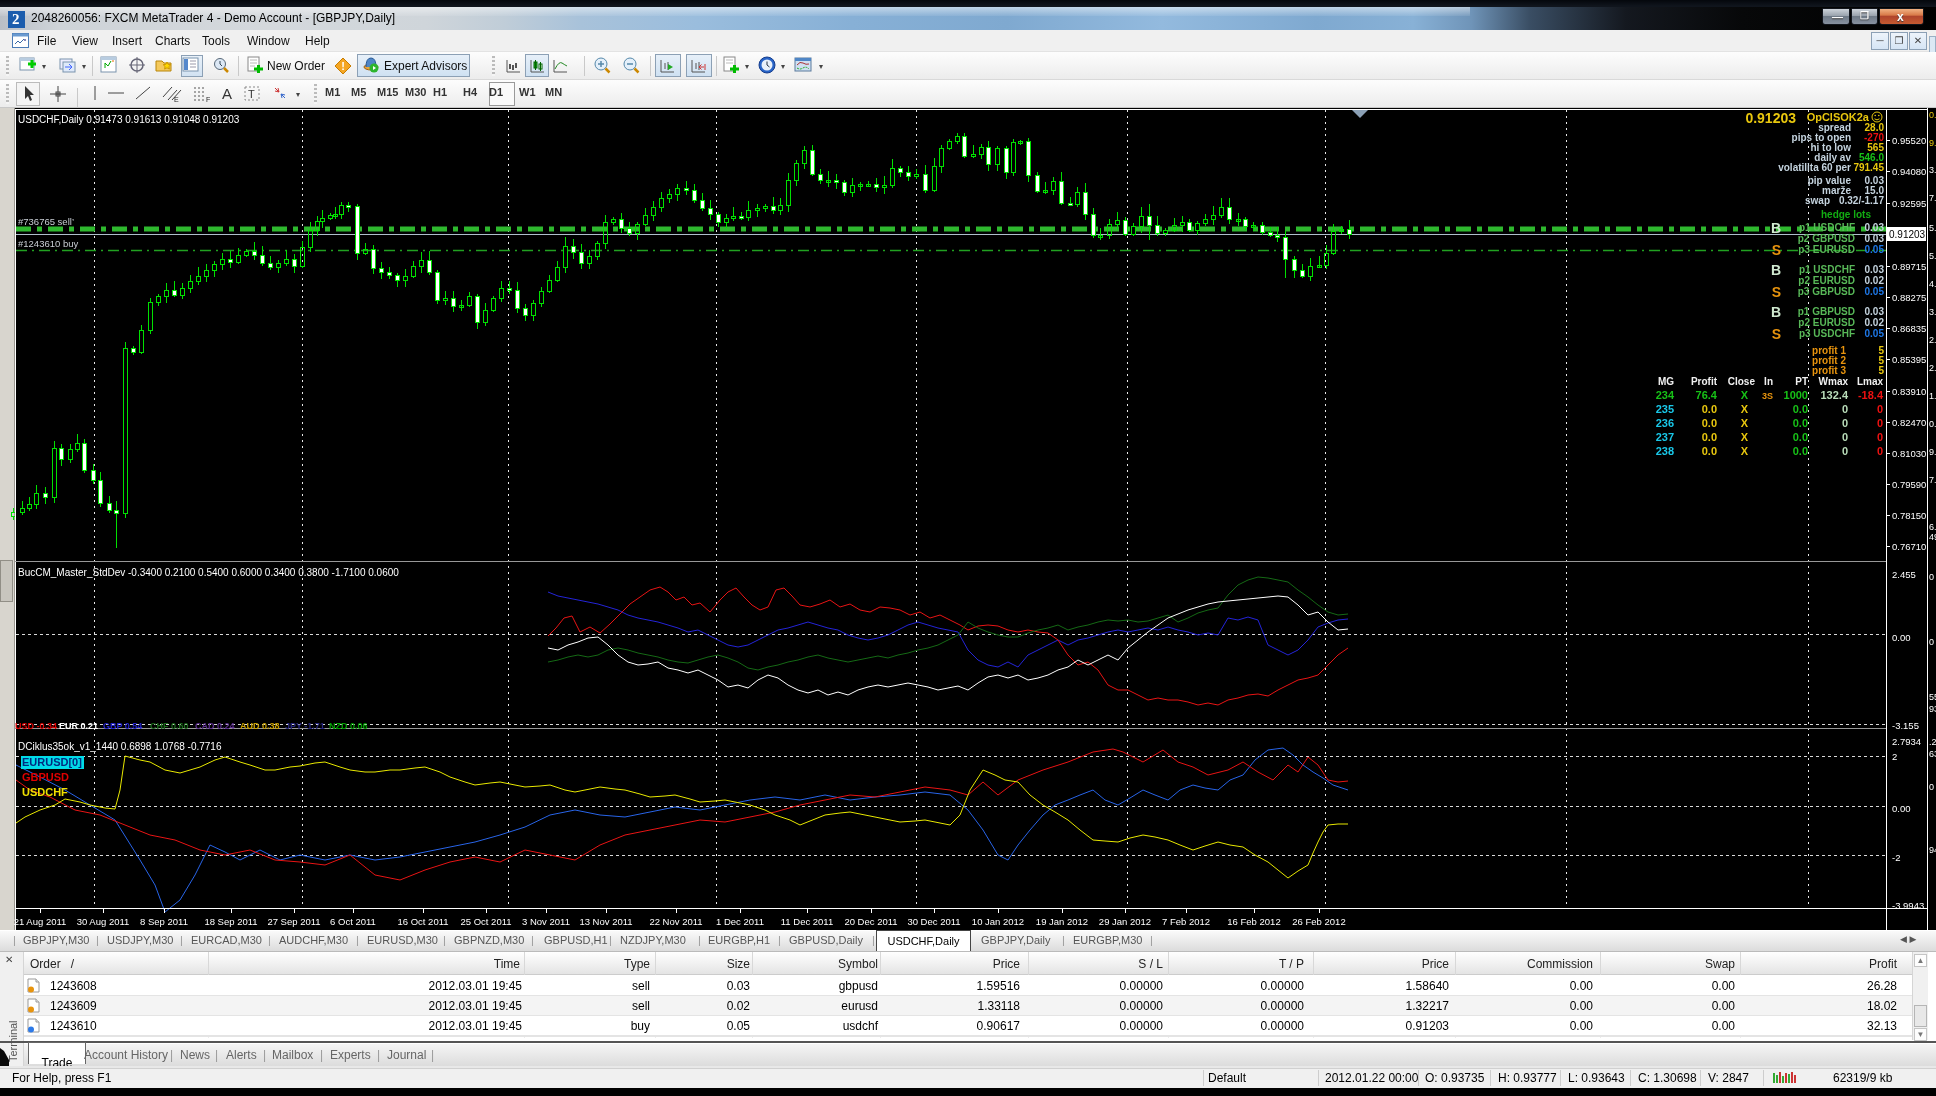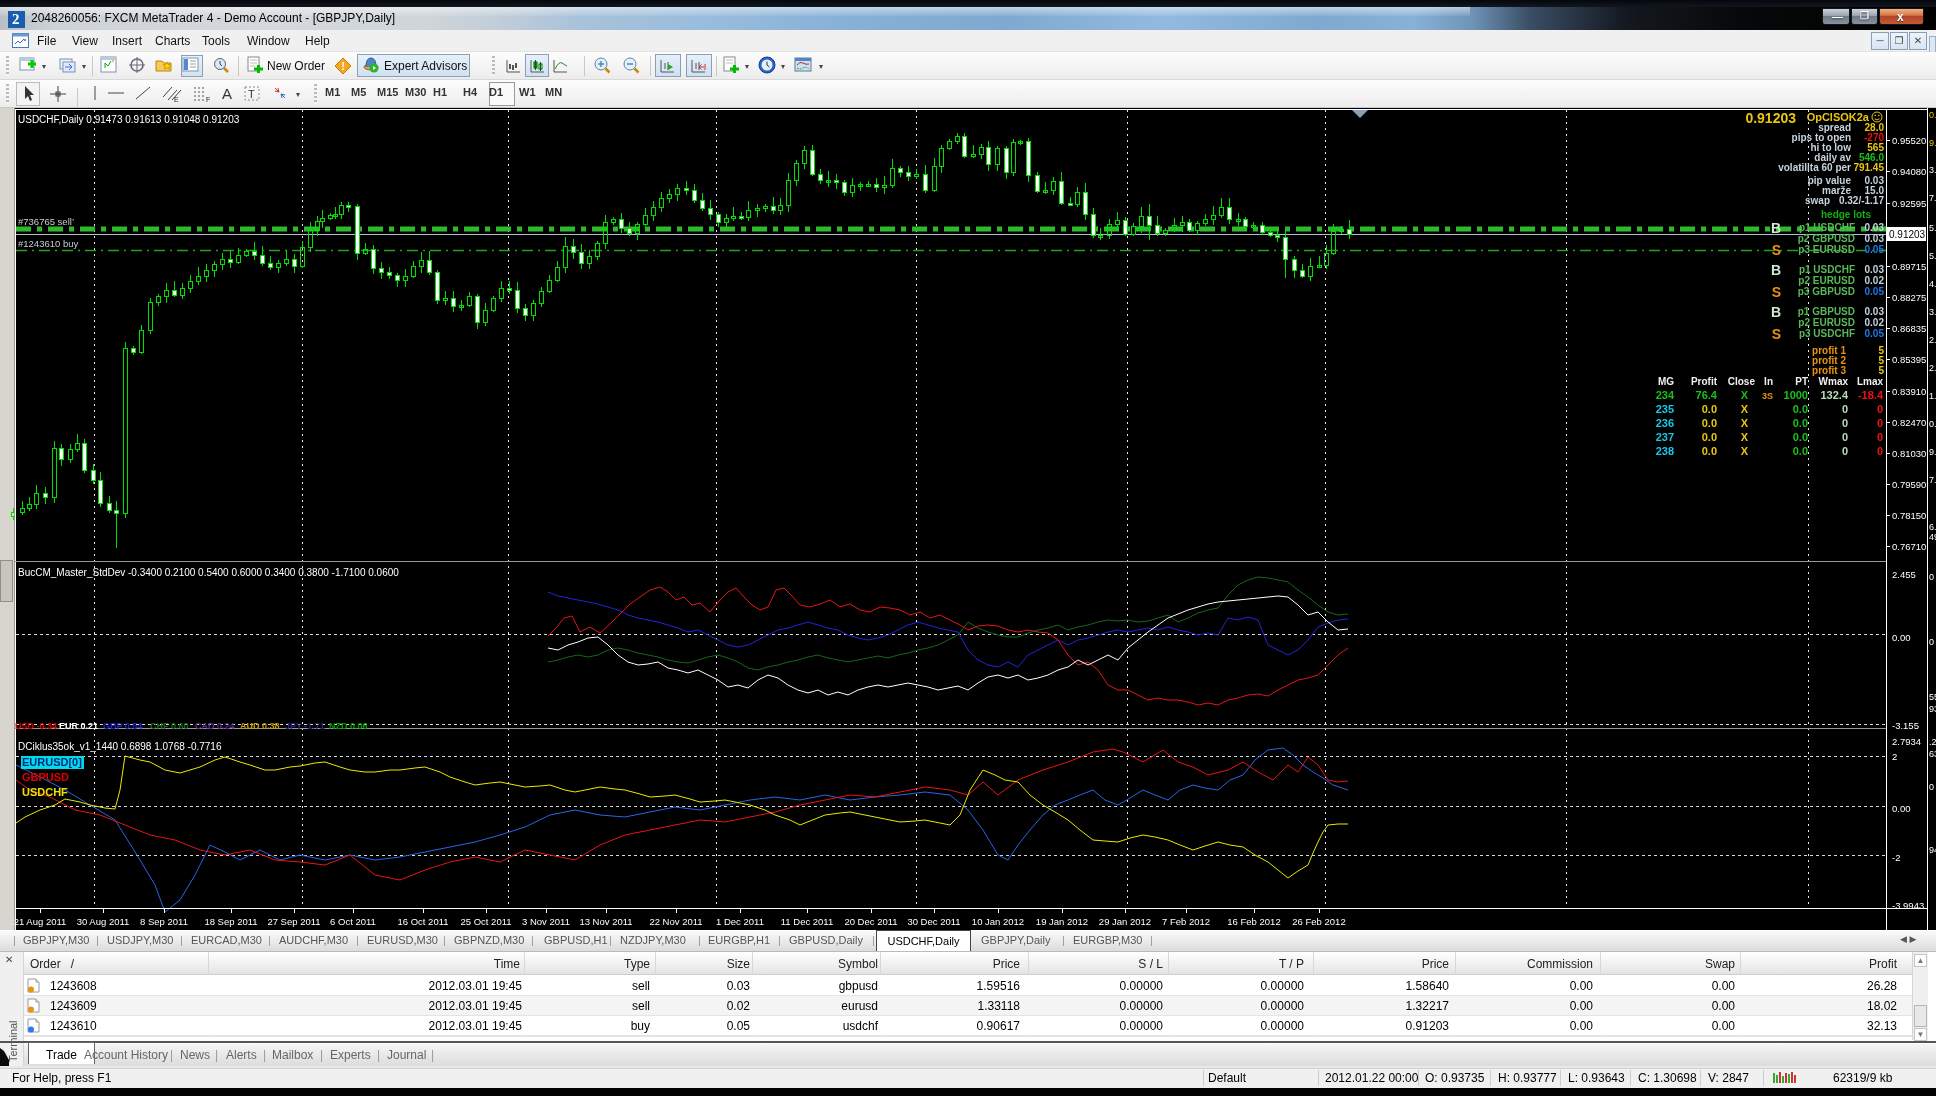--- a/index.html
+++ b/index.html
@@ -874,21 +874,21 @@
     <span style="position:absolute;right:0;white-space:nowrap">32.13</span>
   </div>
 <div class="abs" style="left:24px;top:1036px;width:1888px;height:1px;background:#e4e4e4"></div>
 <div class="abs" style="left:0px;top:1041px;width:1936px;height:2px;background:#555"></div>
 <div class="abs" style="left:1912px;top:952px;width:16px;height:88px;background:#f0f0f0;border-left:1px solid #d5d5d5"></div>
 <div class="abs" style="left:1914px;top:954px;width:13px;height:13px;background:#fdfdfd;border:1px solid #c5c5c5;color:#777;font-size:8px;text-align:center;line-height:12px">▲</div>
 <div class="abs" style="left:1914px;top:1005px;width:13px;height:22px;background:#e8e8e8;border:1px solid #b5b5b5"></div>
 <div class="abs" style="left:1914px;top:1028px;width:13px;height:13px;background:#fdfdfd;border:1px solid #c5c5c5;color:#777;font-size:8px;text-align:center;line-height:12px">▼</div>
 <div class="abs" style="left:1922px;top:1052px;width:14px;height:44px;background:#040404"></div>
 <div class="abs termtabs"></div>
-<div class="abs" style="left:28px;top:1042px;width:67px;height:22px;background:#fff;border:1px solid #666;border-bottom:none;text-align:center;font-size:12px;padding-top:5px">Trade</div>
+<div class="abs" style="left:28px;top:1042px;width:58px;height:22px;background:#fff;border:1px solid #666;border-bottom:none;text-align:center;font-size:12px;padding-top:13px">Trade</div>
 <div class="ttab" style="left:84px">Account History</div>
 <div class="ttab" style="left:180px">News</div>
 <div class="ttab" style="left:226px">Alerts</div>
 <div class="ttab" style="left:272px">Mailbox</div>
 <div class="ttab" style="left:330px">Experts</div>
 <div class="ttab" style="left:387px">Journal</div>
 <div class="ttab" style="left:170px;color:#999">|</div>
 <div class="ttab" style="left:215px;color:#999">|</div>
 <div class="ttab" style="left:263px;color:#999">|</div>
 <div class="ttab" style="left:320px;color:#999">|</div>

